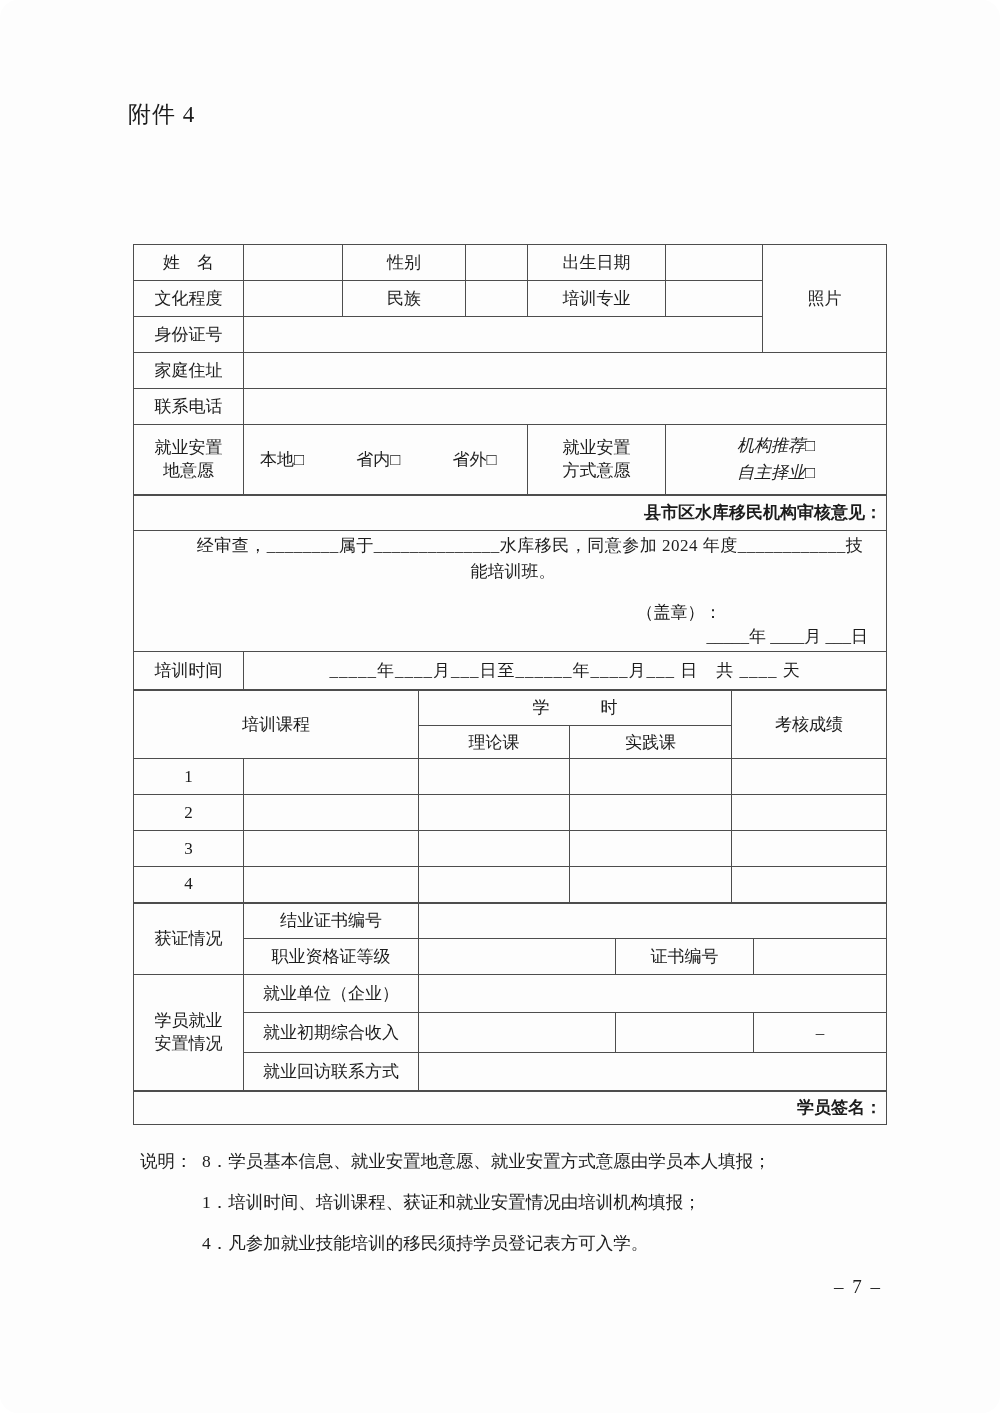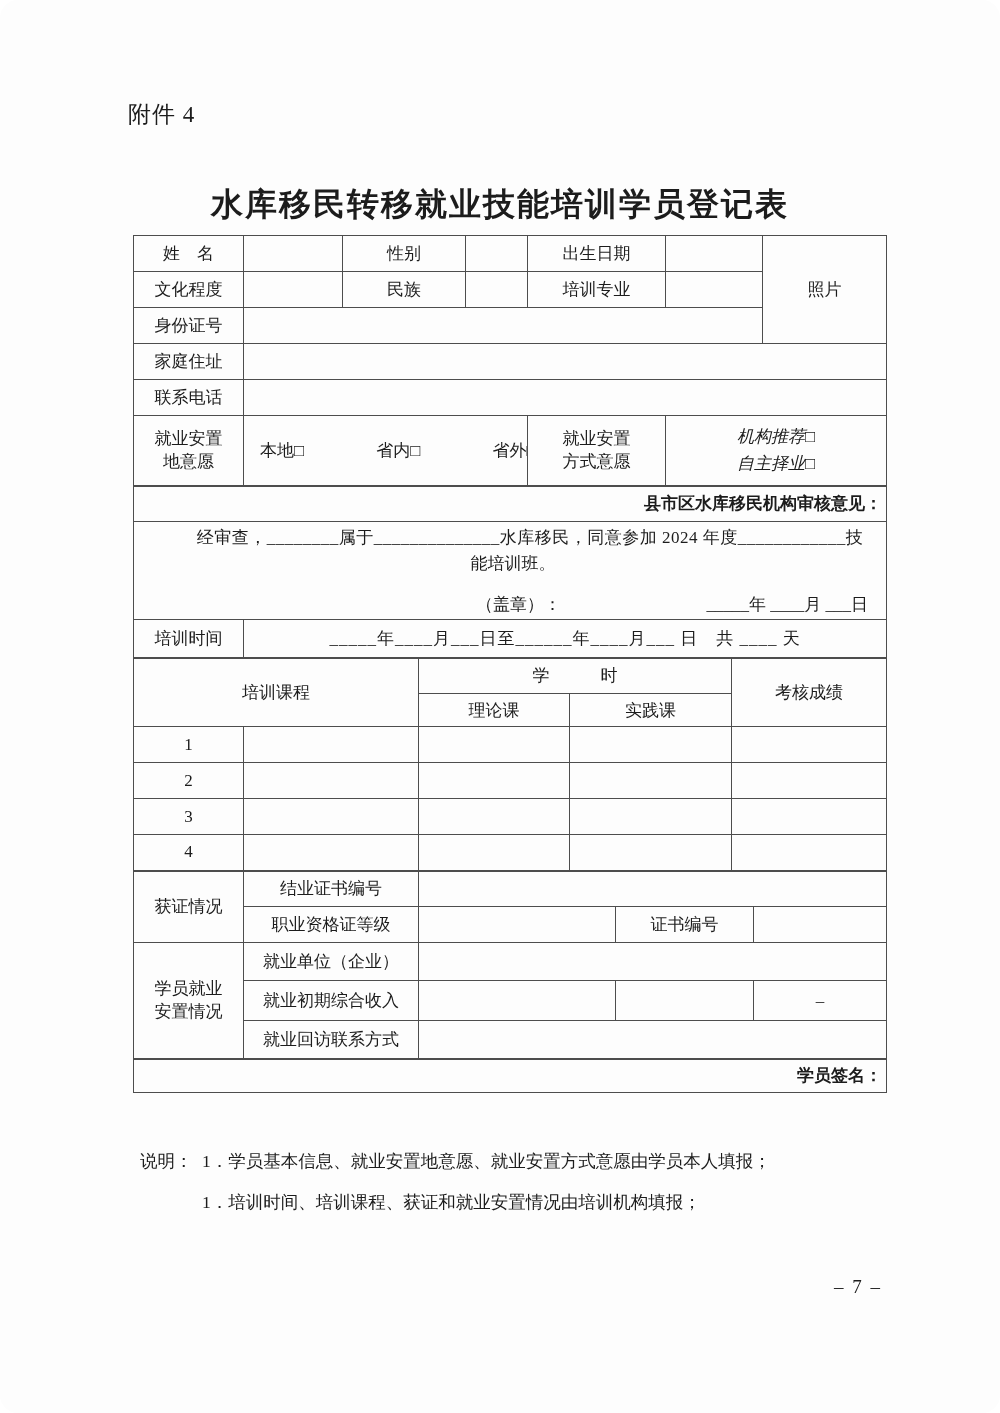--- a/index.html
+++ b/index.html
@@ -9,61 +9,60 @@
     background:#ffffff; color:#1c1c1c;
     width:1000px; height:1413px; position:relative; overflow:hidden;
   }
   .page { position:absolute; inset:0; background:#fdfdfd;border-radius:18px; }
 
   .attachment { position:absolute; left:128px; top:99px; font-size:23px; letter-spacing:1px; }
   .doc-title  { position:absolute; left:0; top:183px; width:100%; text-align:center;
                 font-size:32px; font-weight:bold; letter-spacing:2px; }
 
   table.form-table {
-    position:absolute; left:133px; top:235px; width:753px;
+    position:absolute; left:133px; top:244px; width:753px;
     border-collapse:collapse; table-layout:fixed;
     font-size:17px;
   }
   .form-table td {
     border:1px solid #4d4d4d; text-align:center; vertical-align:middle;
     padding:2px 4px; overflow:hidden;
   }
   tr.thick-top td { border-top-width:2px; }
   td.al { text-align:right; padding-left:10px;font-weight:bold; }
 
   .two-line { line-height:23px; }
-  .opts { display:flex; align-items:center; padding-left:12px; gap:72px; }
+  .opts { display:flex; align-items:center; padding-left:12px; gap:52px; }
   .opts span { white-space:nowrap; }
   .opt-col { text-align:left; padding-left:10px; line-height:27px;font-style:italic; }
 
   .review-cell { text-align:left; vertical-align:top; padding:12px 4px 8px 4px; }
   .review-l1 { text-indent:2em; padding-left:6px; line-height:26px; letter-spacing:0.5px; }
   .review-l2 { padding-left:6px; line-height:26px; }
-  .seal-row { display:flex; margin-top:16px; line-height:24px; }
+  .seal-row { display:flex; margin-top:16px; line-height:24px;flex-direction:column; }
   .seal-row .seal-label { margin-left:338px; }
   .seal-row .seal-date  { margin-left:auto; padding-right:14px; white-space:nowrap; }
 
   .tt-content { text-align:left; padding-left:16px; letter-spacing:1px; white-space:nowrap; }
   .dash-cell { text-align:left; padding-left:14px; }
 
   .notes { position:absolute; left:140px; top:1110px; width:748px; font-size:17.5px;margin-top:39px; }
   .note-line { display:flex; margin-bottom:17px; line-height:24px; }
   .note-prefix { width:62px; flex:0 0 62px; }
   .note-body { flex:1; }
 
   .page-number { position:absolute; left:0; top:1276px; width:1000px; text-align:right;
                  padding-right:118px; font-size:19px; letter-spacing:2px; }
 </style>
 </head>
 <body>
 
 <div class="page">
 
   <div class="attachment">附件 4</div>
-  <div class="doc-title">水库移民转移就业技能培训学员登记表</div>
 
   <table class="form-table">
     <colgroup>
       <col style="width:110px">
         <col style="width:99px">
         <col style="width:76px">
       <col style="width:47px">
         <col style="width:62px">
         <col style="width:42px">
       <col style="width:46px">
@@ -233,23 +232,27 @@
 
     <tr style="height:34px" class="thick-top">
       <td colspan="12" class="al">学员签名：</td>
     </tr>
   </tbody>
     </table>
 
   <div class="notes">
     <div class="note-line">
       <span class="note-prefix">说明：</span>
-      <span class="note-body">1．学员基本信息、就业安置地意愿、就业安置方式意愿由学员本人填报；</span>
+      <span class="note-body">8．学员基本信息、就业安置地意愿、就业安置方式意愿由学员本人填报；</span>
     </div>
     <div class="note-line">
       <span class="note-prefix"></span>
       <span class="note-body">1．培训时间、培训课程、获证和就业安置情况由培训机构填报；</span>
     </div>
+    <div class="note-line">
+      <span class="note-prefix"></span>
+      <span class="note-body">4．凡参加就业技能培训的移民须持学员登记表方可入学。</span>
+    </div>
   </div>
 
   <div class="page-number">– 7 –</div>
 
 </div>
 
 </body></html>

